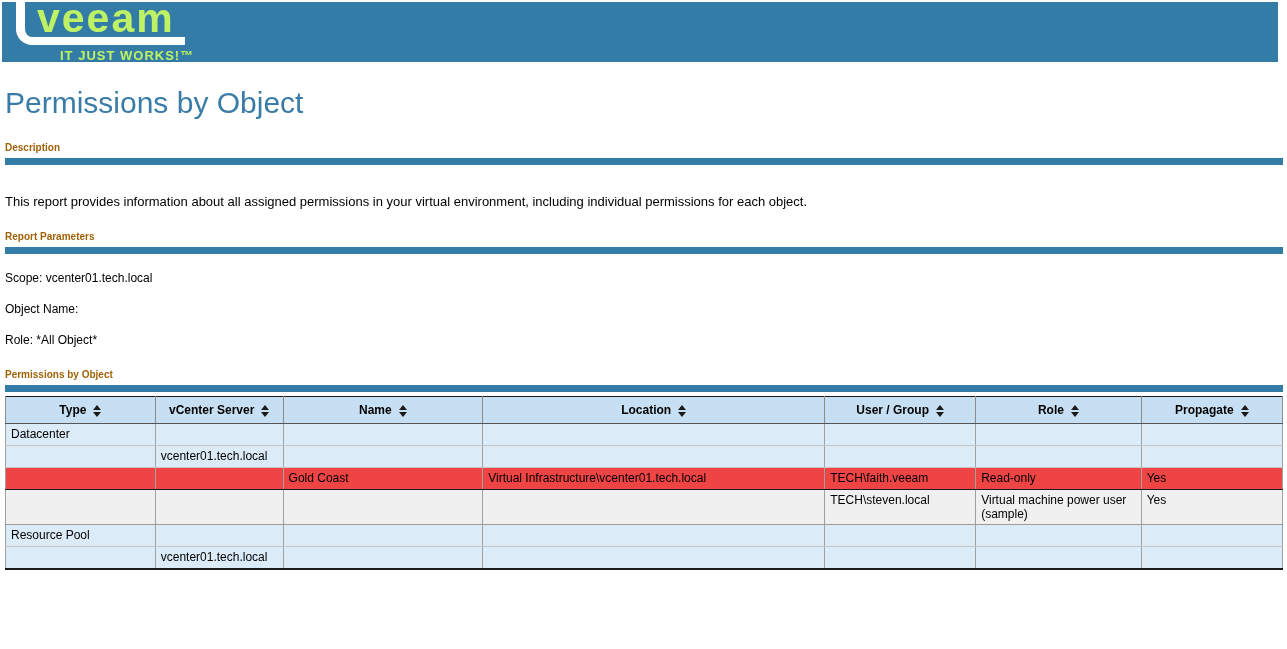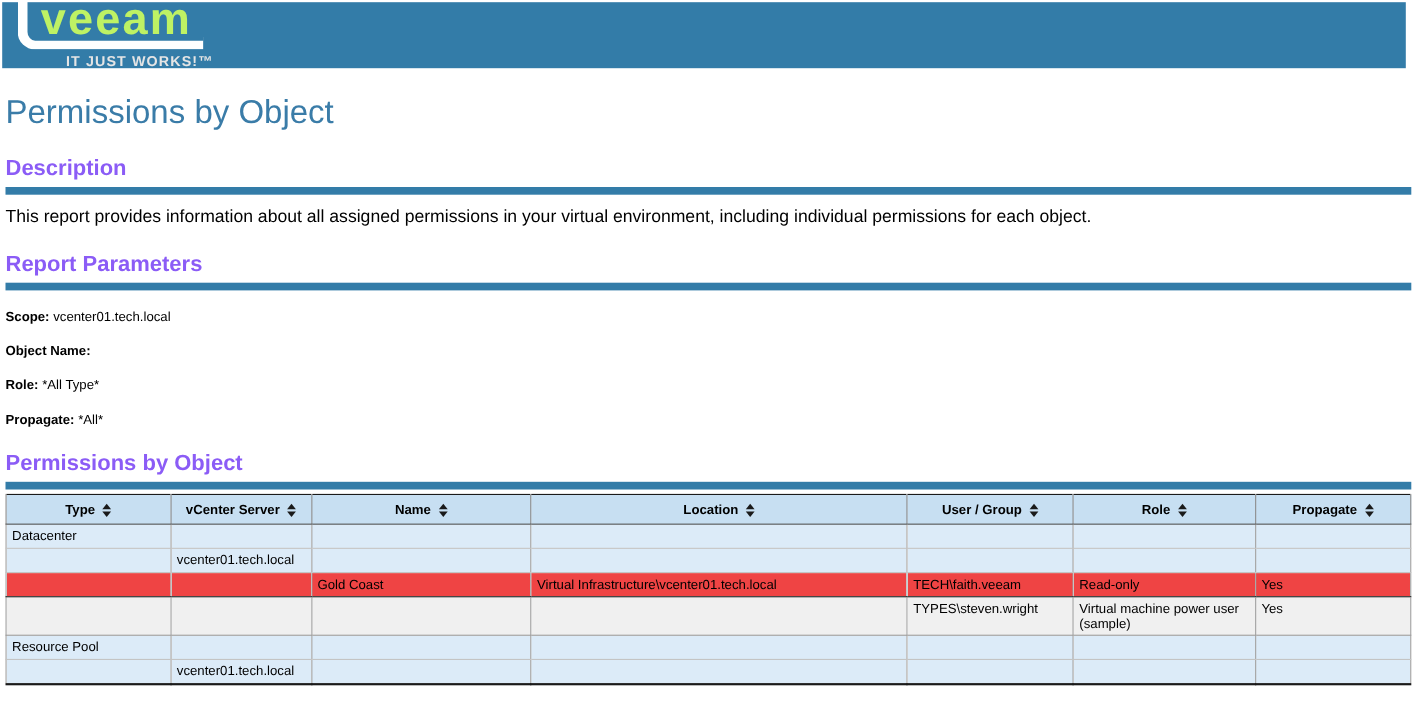--- a/index.html
+++ b/index.html
@@ -4,33 +4,33 @@
 <style>
   html,body { margin:0; padding:0; background:#fff; font-family:"Liberation Sans", sans-serif; color:#000; }
   .page { width:1287px; height:649px; overflow:hidden; }
 
   
   .banner { margin:2px 9px 0 2px; height:60px; background:#337CA8; display:flex; align-items:center; }
   .logo { margin-left:14px; color:#fff; }
   .logo-mark { display:inline-block; border-left:9px solid #fff; border-bottom:8px solid #fff;
                border-bottom-left-radius:16px; padding:0 10px 1px 12px; }
   .logo-text { font-weight:bold; font-size:41px; line-height:32px; letter-spacing:2px; color:#bef264; }
-  .logo-tagline { font-weight:bold; font-size:13px; letter-spacing:1px; margin:3px 16px 0 44px; color:#e5e5e5; }
+  .logo-tagline { font-weight:bold; font-size:13px; letter-spacing:1px; margin:3px 16px 0 44px; color:#bef264; }
 
   
   .main { margin:0 4px 0 5px; }
   h1 { font-size:30px; font-weight:normal; color:#3A7CA8; margin:24px 0 0 0; }
-  h2 { font-size:20px; font-weight:bold; color:#8b5cf6; margin:22px 0 5px 0; }
+  h2 { font-size:10px; font-weight:bold; color:#a16207; margin:22px 0 5px 0; }
   .rule { height:7px; background:#337CA8; margin:0; }
-  p.desc { font-size:16px; margin:12px 0 0 0; }
+  p.desc { font-size:13px; margin:29px 0 0 0; }
 
   
   .params { margin-top:6px; }
   .param { font-size:12px; margin:17px 0; }
-  .param b { font-weight:bold; }
+  .param b { font-weight:normal; }
 
   
   .tbl-wrap { margin-top:4px; }
   table { border-collapse:collapse; width:100%; table-layout:fixed; font-size:12px; }
   table { border:1px solid #1a1a1a; border-bottom-width:2px; }
   th { background:#c7dff2; font-weight:bold; text-align:center; padding:6px 4px;
        border-left:1px solid #8c8c8c; border-right:1px solid #8c8c8c; border-bottom:1px solid #555; }
   td { padding:3px 5px; line-height:14px; vertical-align:top; overflow:hidden; white-space:normal;
        border-left:1px solid #a0a0a0; border-right:1px solid #a0a0a0; }
   tr.group td { background:#dcebf8; border-top:1px solid #f5f9fd; border-bottom:1px solid #c4c4c4; height:15px; }
@@ -66,22 +66,21 @@
 
     <h2>Description</h2>
     <div class="rule"></div>
     <p class="desc">This report provides information about all assigned permissions in your virtual environment, including individual permissions for each object.</p>
 
     <h2>Report Parameters</h2>
     <div class="rule"></div>
     <div class="params">
       <div class="param"><b>Scope:</b> <span>vcenter01.tech.local</span></div>
       <div class="param"><b>Object Name:</b> <span></span></div>
-      <div class="param"><b>Role:</b> <span>*All Type*</span></div>
-      <div class="param"><b>Propagate:</b> <span>*All*</span></div>
+      <div class="param"><b>Role:</b> <span>*All Object*</span></div>
     </div>
 
     <h2>Permissions by Object</h2>
     <div class="rule"></div>
 
     <div class="tbl-wrap">
       <table>
         <thead>
           <tr>
             <th class="col-0"><span class="th-inner">
@@ -161,21 +160,21 @@
               <td>Virtual Infrastructure\vcenter01.tech.local</td>
               <td>TECH\faith.veeam</td>
               <td>Read-only</td>
               <td>Yes</td>
             </tr>
             <tr class="gray">
               <td></td>
               <td></td>
               <td></td>
               <td></td>
-              <td>TYPES\steven.wright</td>
+              <td>TECH\steven.local</td>
               <td>Virtual machine power user (sample)</td>
               <td>Yes</td>
             </tr>
             <tr class="group">
               <td>Resource Pool</td>
               <td></td>
               <td></td>
               <td></td>
               <td></td>
               <td></td>

